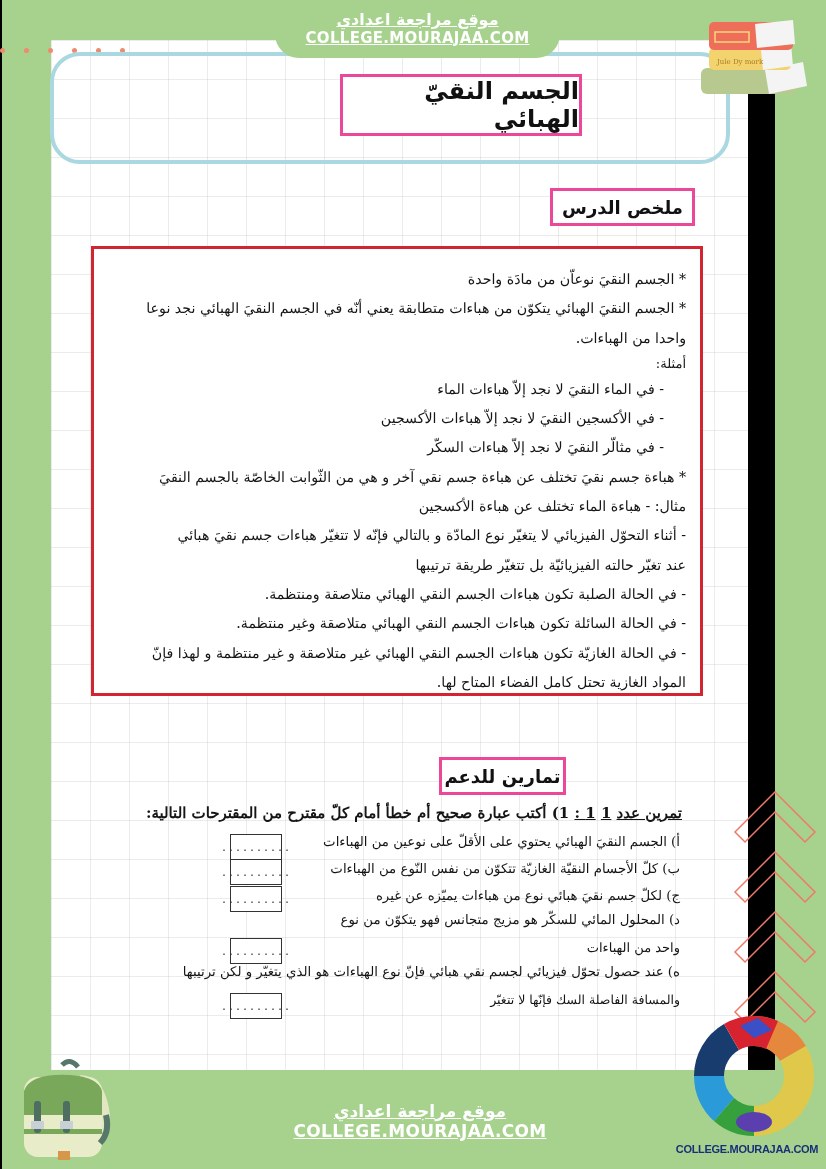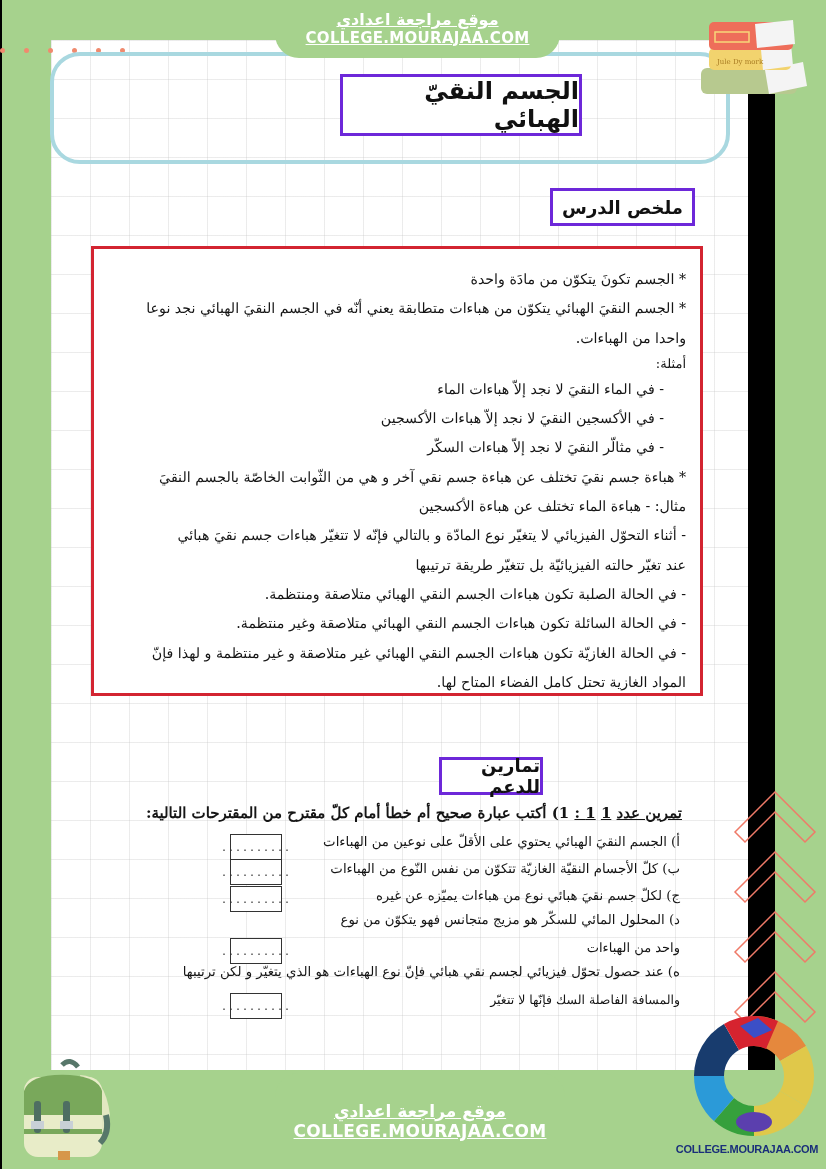--- a/index.html
+++ b/index.html
@@ -44,27 +44,27 @@
   }
   .footer-banner .banner-ar { font-size: 17px; }
   .footer-banner .banner-en { font-size: 17px; }
 
   .title-frame {
     position: absolute; left: 50px; top: 52px; width: 680px; height: 112px;
     border: 4px solid #a9d8e0; border-radius: 30px; box-sizing: border-box;
     background: transparent;
   }
   .red-box {
-    position: absolute; border: 3px solid #6d28d9; background: #fff;
+    position: absolute; border: 3px solid #ec4899; background: #fff;
     box-sizing: border-box; display: flex; align-items: center; justify-content: center;
     direction: rtl; font-weight: bold; color: #111;
   }
   .main-title { left: 340px; top: 74px; width: 242px; height: 62px; font-size: 24px; }
   .summary-title { left: 550px; top: 188px; width: 145px; height: 38px; font-size: 18px; }
-  .exercise-title { left: 439px; top: 757px; width: 104px; height: 38px; font-size: 18px; }
+  .exercise-title { left: 439px; top: 757px; width: 127px; height: 38px; font-size: 18px; }
 
   .summary-box {
     position: absolute; left: 91px; top: 246px; width: 612px; height: 450px;
     border: 3px solid #d32431; box-sizing: border-box; background: #fff;
     padding: 16px 14px 10px 14px; direction: rtl; text-align: right;
     font-family: "DejaVu Serif", serif; font-size: 14.2px; color: #151515; line-height: 29.3px;
   }
   .summary-box p { margin: 0; white-space: nowrap; }
   .summary-box .indent { padding-right: 22px; }
   .summary-box .bold { font-weight: normal; }
@@ -126,21 +126,21 @@
   <rect x="14" y="12" width="84" height="28" rx="5" fill="#ee6e5a"></rect>
   <path d="M60 14 L98 10 L100 34 L62 38 Z" fill="#f4f4f4"></path>
   <rect x="20" y="22" width="34" height="10" fill="none" stroke="#f7d77a" stroke-width="1.5"></rect>
 </svg>
 
 <div class="red-box main-title">الجسم النقيّ الهبائي</div>
 
 <div class="red-box summary-title">ملخص الدرس</div>
 
 <div class="summary-box">
-  <p>* الجسم تكونَ يتكوّن من مادَة واحدة</p>
+  <p>* الجسم النقيَ نوعاّن من مادَة واحدة</p>
   <p>* الجسم النقيَ الهبائي يتكوّن من هباءات متطابقة يعني أنّه في الجسم النقيَ الهبائي نجد نوعا</p>
   <p>واحدا من الهباءات.</p>
   <p style="font-size:13px;line-height:22px;">أمثلة:</p>
   <p class="indent bold">-  في الماء النقيَ لا نجد إلاّ هباءات الماء</p>
   <p class="indent bold">-  في الأكسجين النقيَ لا نجد إلاّ هباءات الأكسجين</p>
   <p class="indent bold">-  في مثالّر النقيَ لا نجد إلاّ هباءات السكّر</p>
   <p>* هباءة جسم نقيَ تختلف عن هباءة جسم نقي آخر و هي من الثّوابت الخاصّة بالجسم النقيَ</p>
   <p>مثال: - هباءة الماء تختلف عن هباءة الأكسجين</p>
   <p>- أثناء التحوّل الفيزيائي لا يتغيّر نوع المادّة و بالتالي فإنّه لا تتغيّر هباءات جسم نقيَ هبائي</p>
   <p>عند تغيّر حالته الفيزيائيّة بل تتغيّر طريقة ترتيبها</p>

